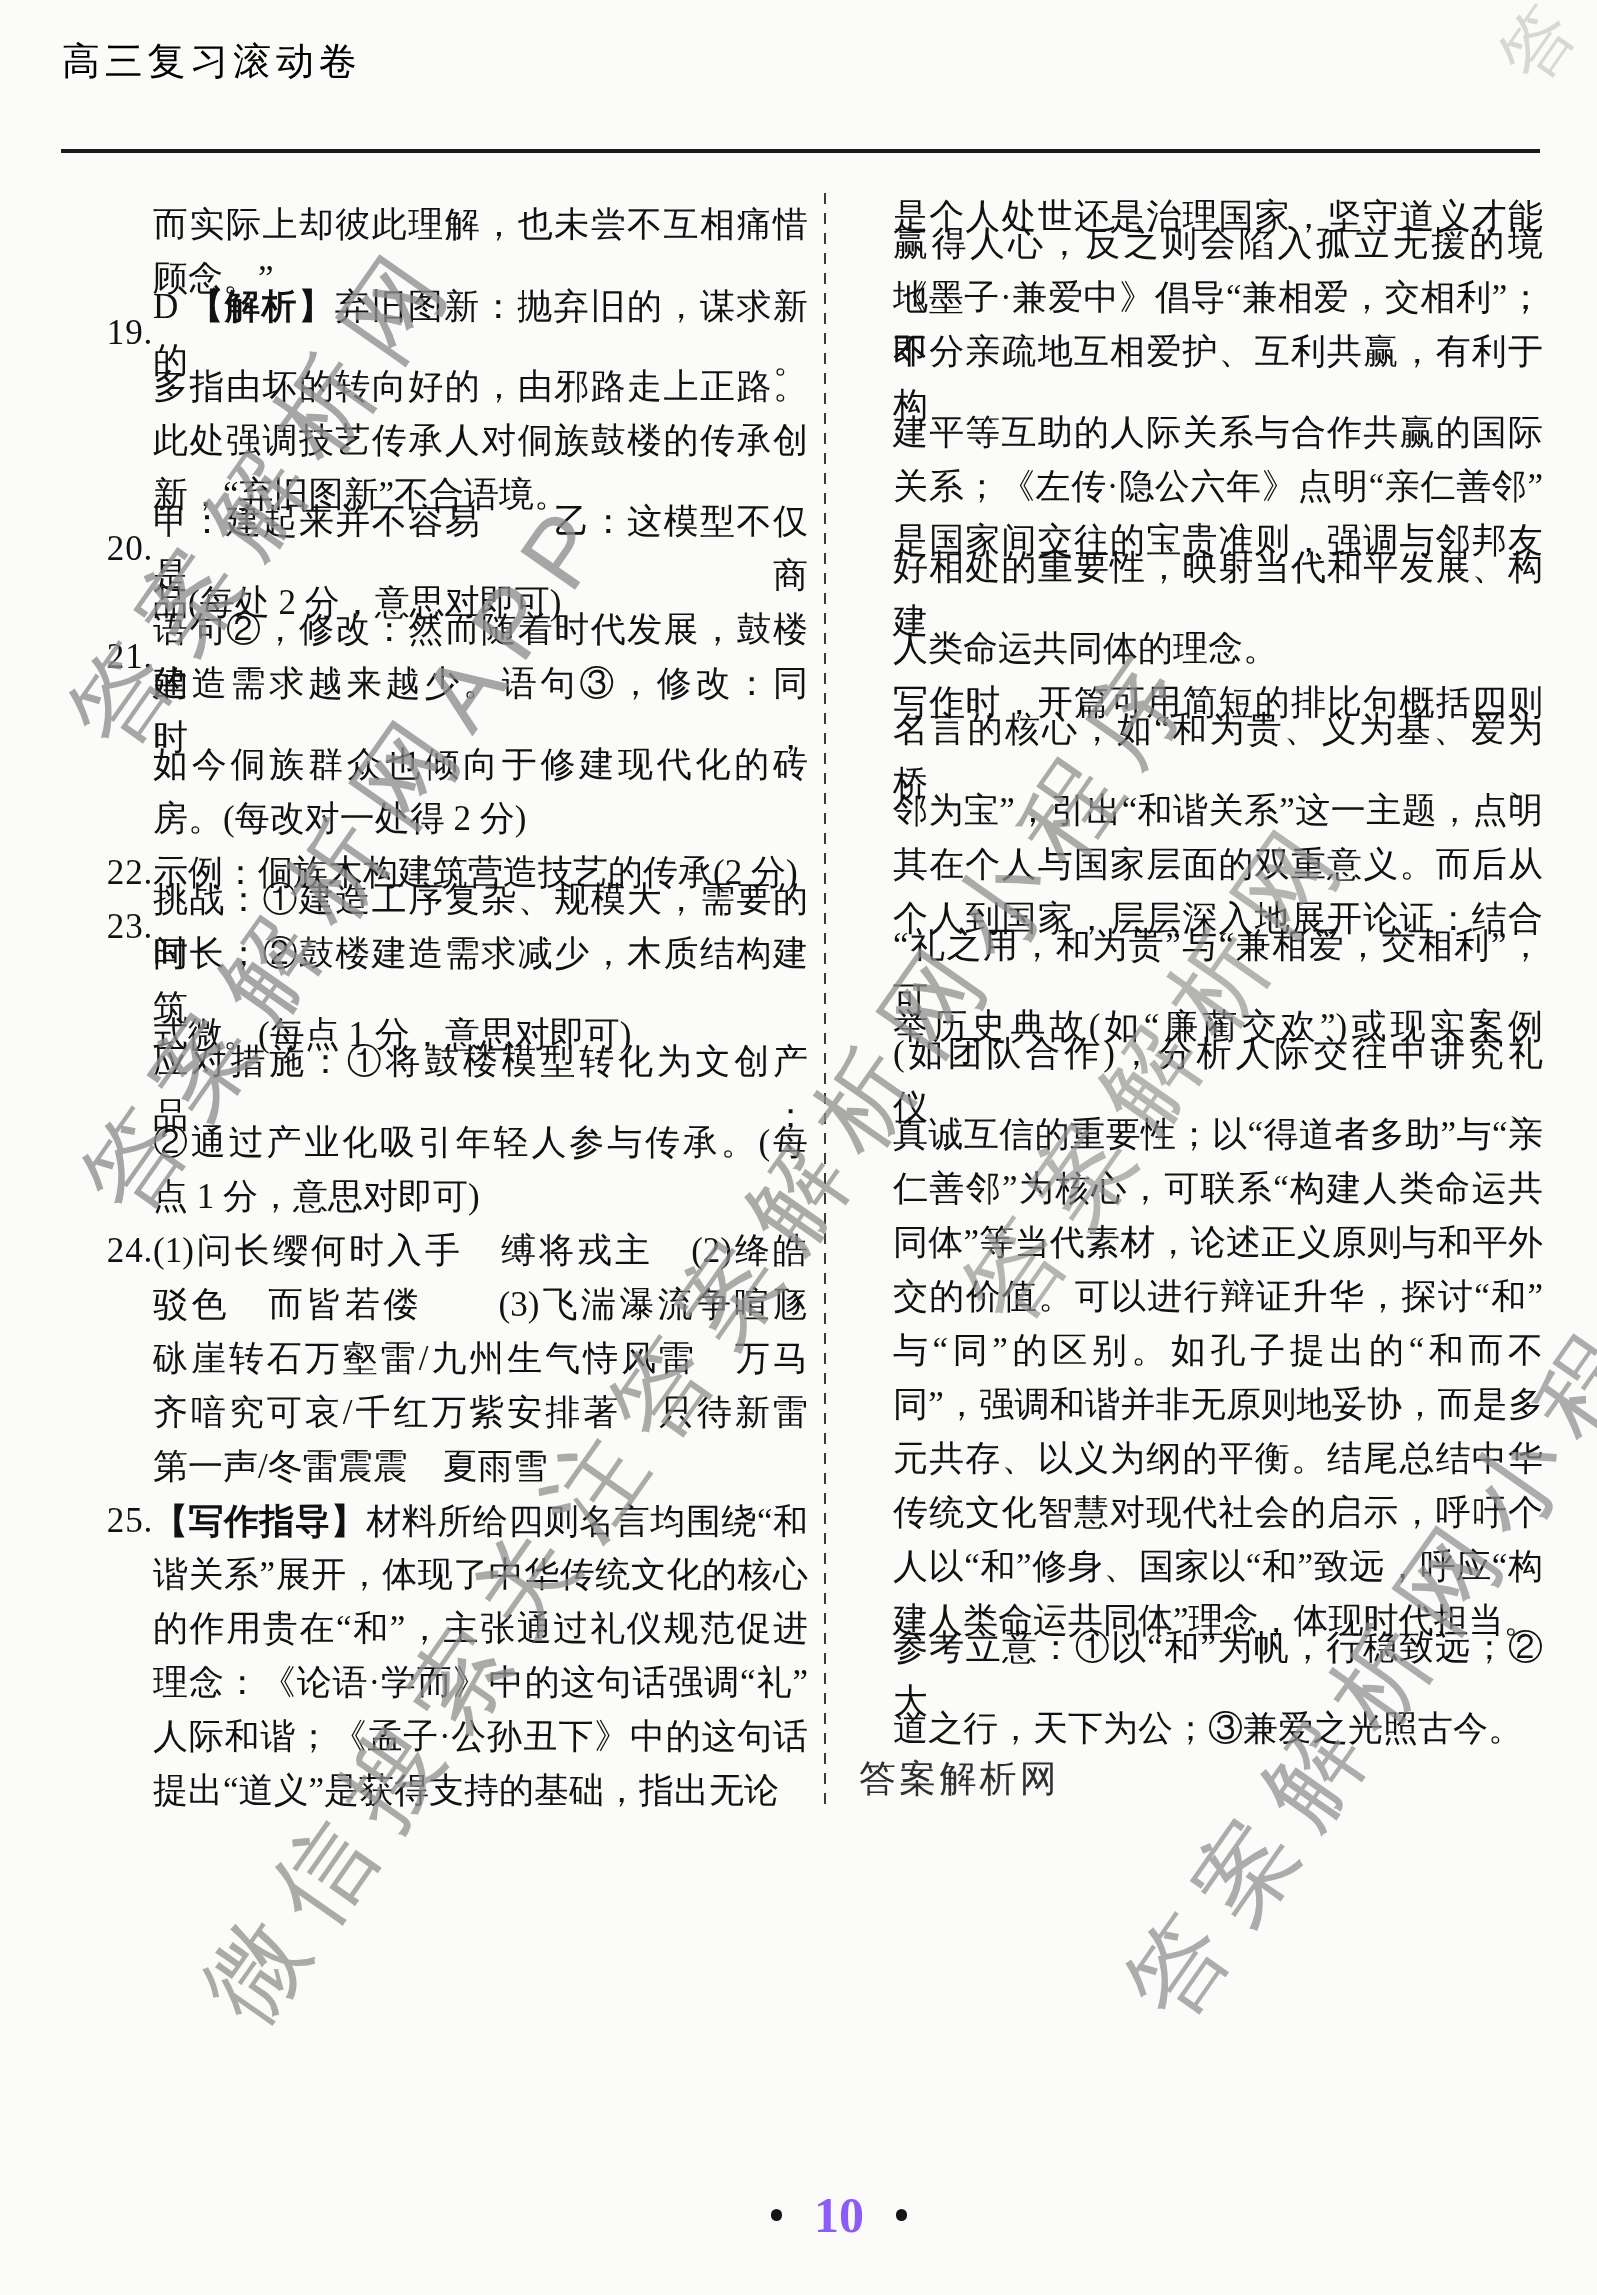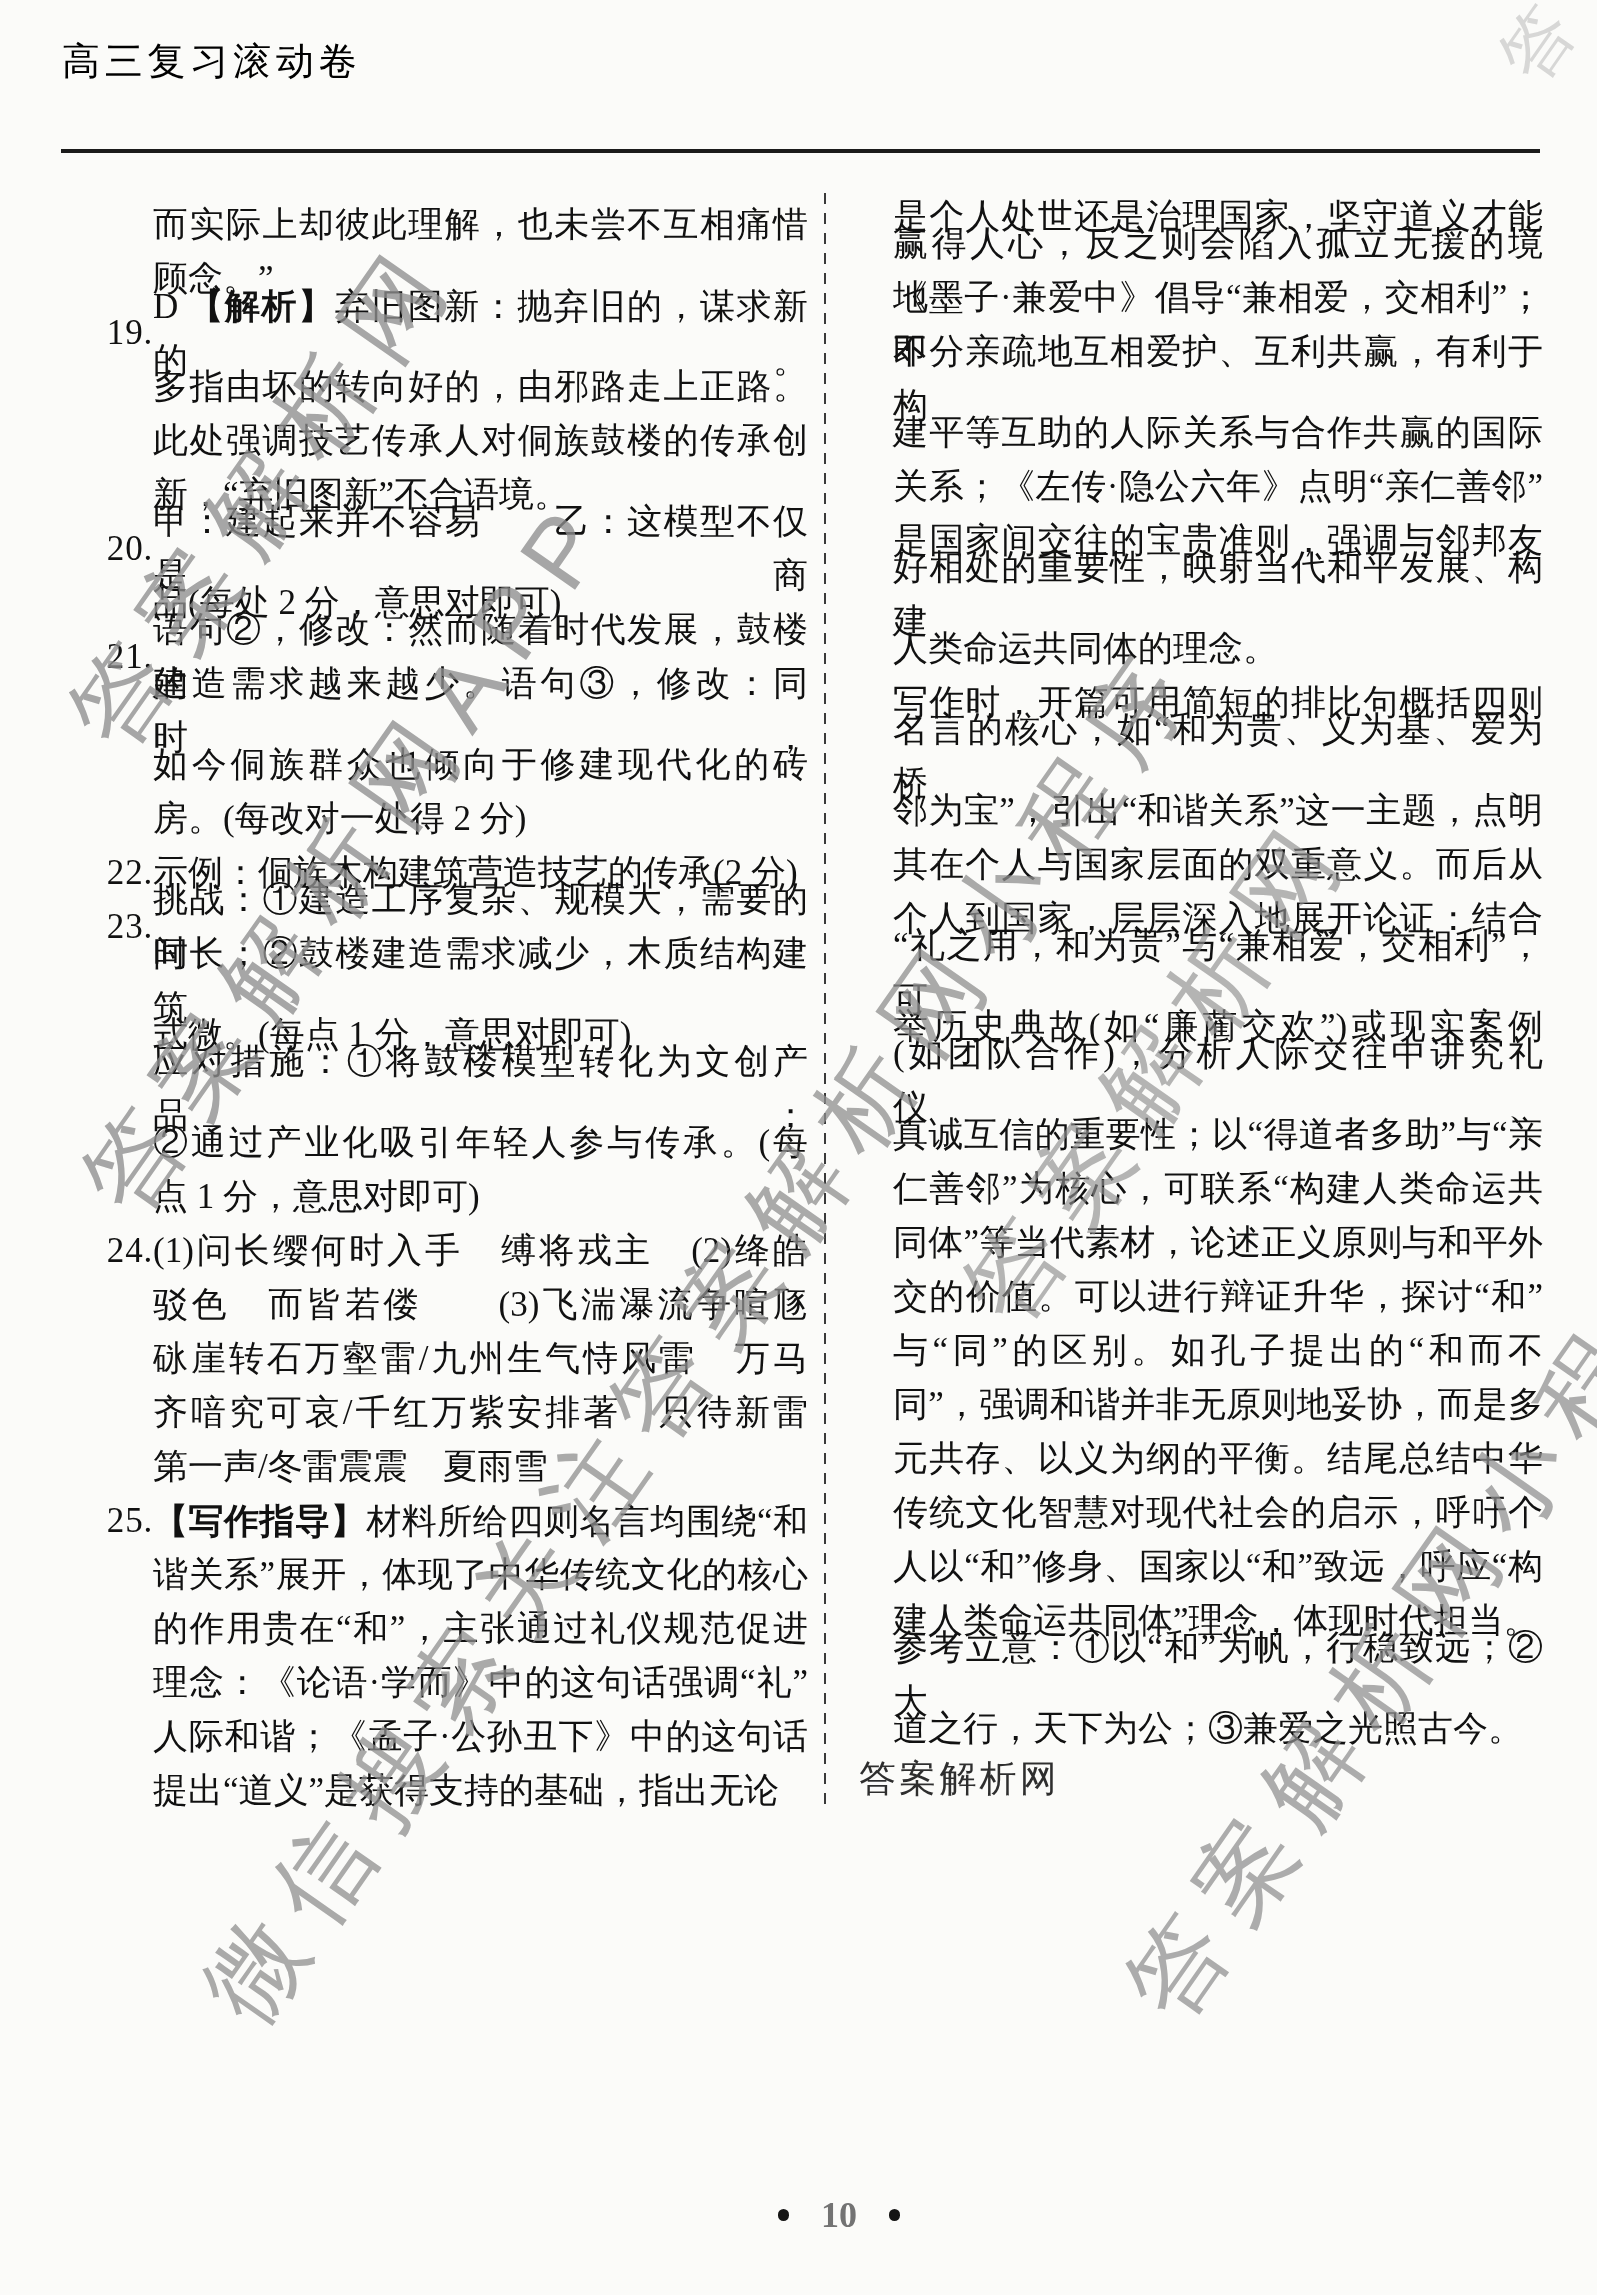--- a/index.html
+++ b/index.html
@@ -62,21 +62,21 @@
     left:859px;top:1754px;
     font-family:"Liberation Serif", serif;
     font-size:37px;color:#1d1d1d;opacity:.92;letter-spacing:3.2px;z-index:4;
   }
   .footer{
     position:absolute;left:719px;top:2187px;width:240px;height:56px;
     display:flex;align-items:center;justify-content:center;gap:32px;
   }
   .footer-dot{width:11.2px;height:11.2px;border-radius:50%;background:#151515;}
   .page-number{
-    font-size:36px;font-weight:bold;color:#737373;
+    font-size:50px;font-weight:bold;color:#8b5cf6;
     font-family:"Liberation Serif", serif;
   }
 </style>
 </head>
 <body>
 
 <div class="page">
 
   <div class="header-title">高三复习滚动卷</div>
   <div class="header-rule"></div>

